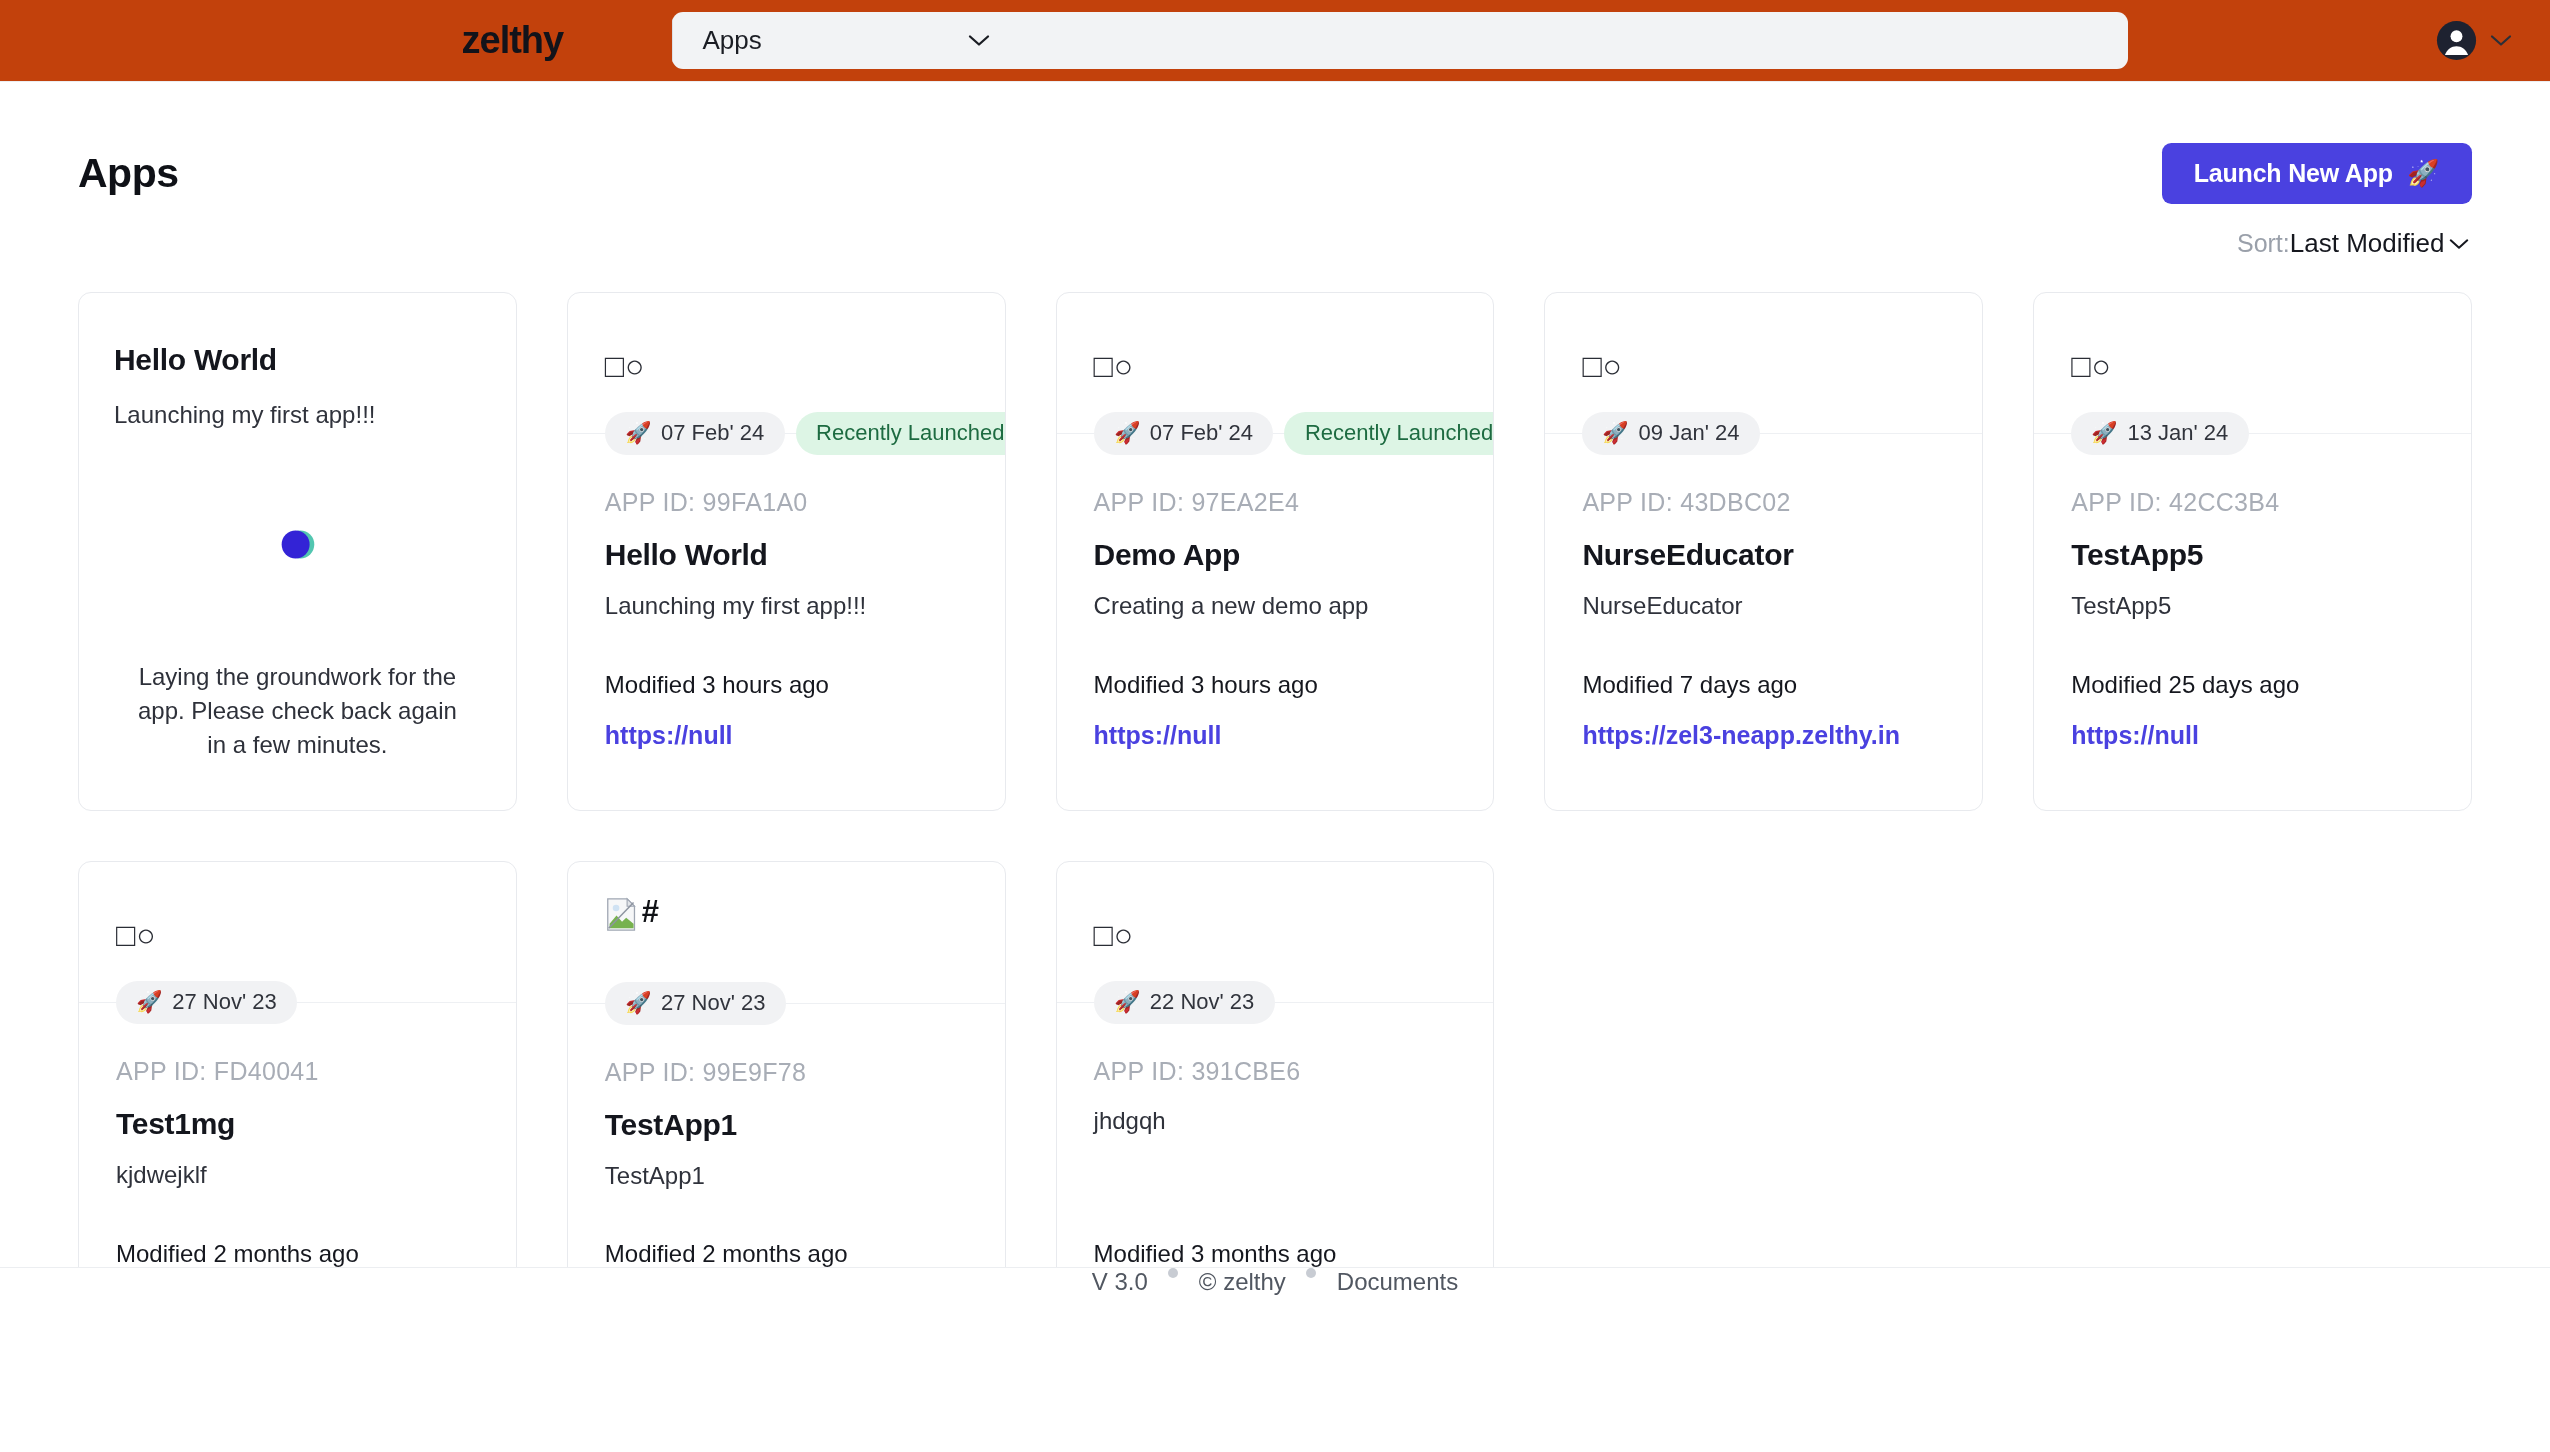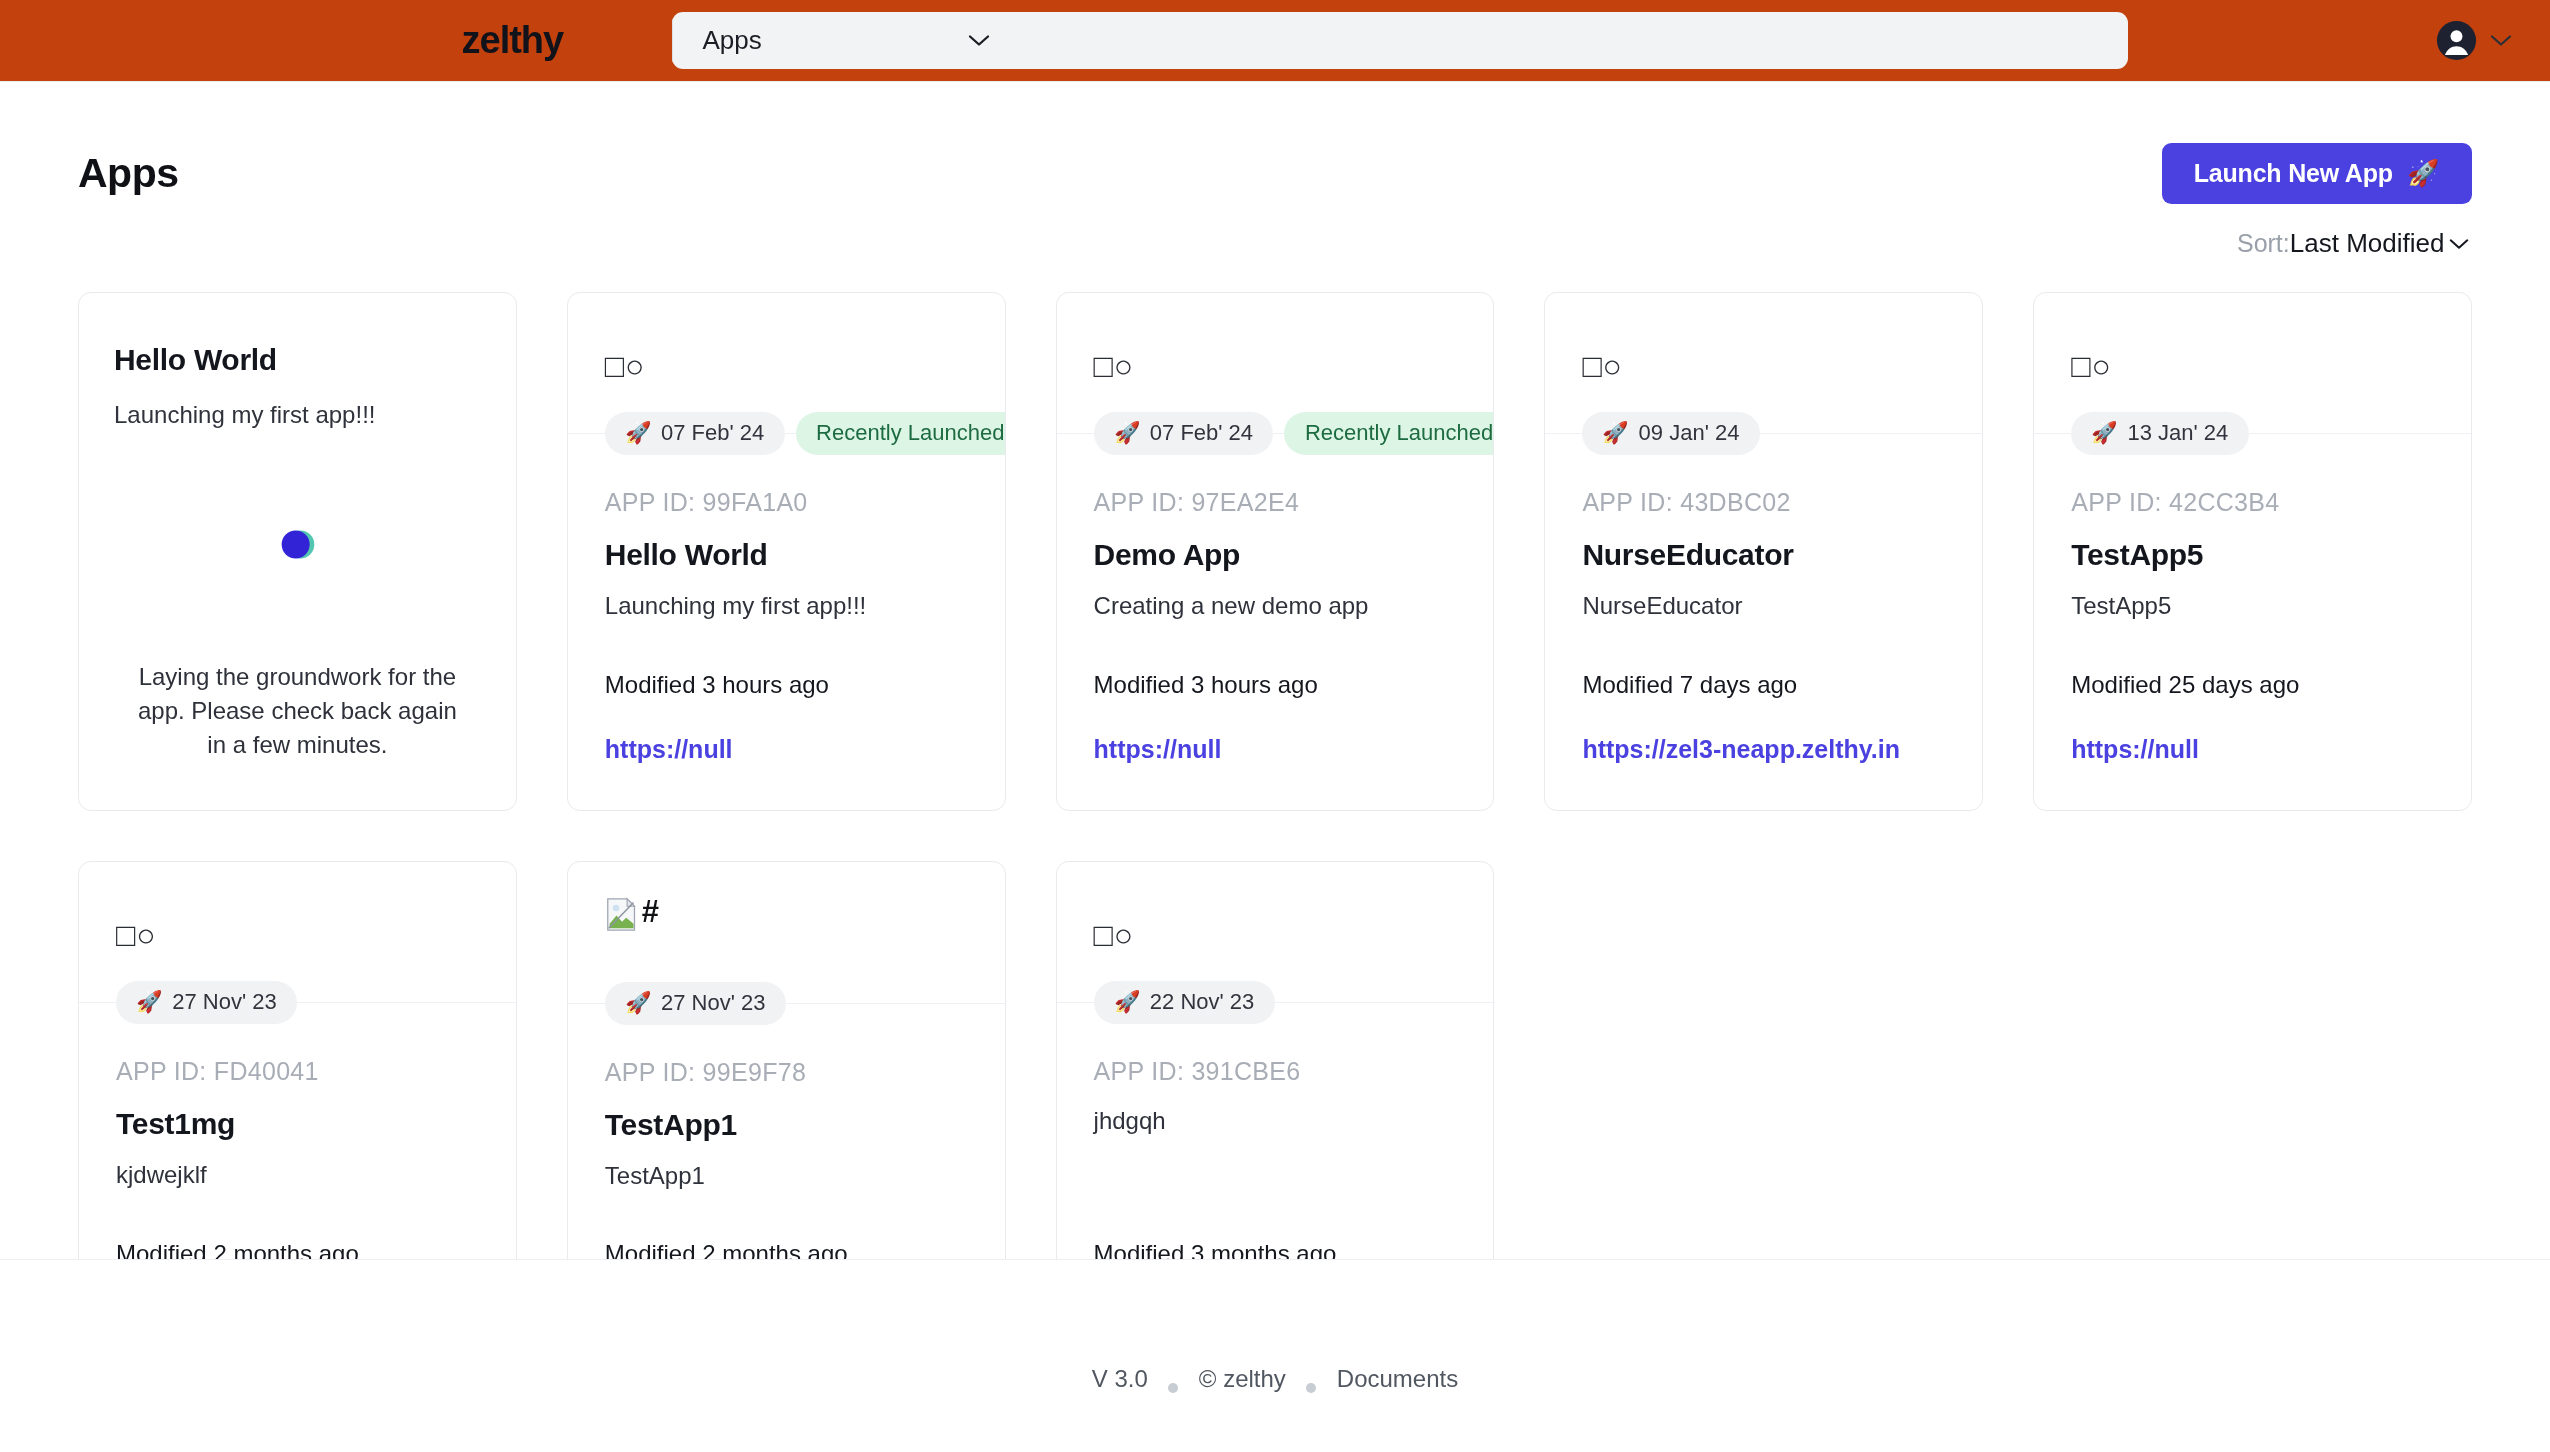--- a/index.html
+++ b/index.html
@@ -205,41 +205,41 @@
     letter-spacing: -0.3px;
   }
   .appdesc { margin-top: 20.4px; font-size: 24px; color: #2f323b; }
   .modified {
     position: absolute;
     left: 37px; bottom: 111px;
     font-size: 24px; color: #15171e;
   }
   .applink {
     position: absolute;
-    left: 37px; bottom: 46px;
+    left: 37px; bottom: 60px;
     font-size: 25px;
     font-weight: 700;
     color: #4a41e0;
     text-decoration: none;
     cursor: pointer;
   }
 
   
   .card.offset .iconrow { padding-top: 35px; height: 109px; }
 
   
   .footer {
     position: absolute;
-    left: 0; bottom: 8px;
+    left: 0; bottom: 0;
     width: 2550px;
     height: 134px;
     background: #ffffff;
     border-top: 0.9px solid #eceef1;
     display: flex;
-    align-items: flex-end;
+    align-items: flex-start;
     justify-content: center;
     gap: 20.4px;
   }
   .fitem { font-size: 24px; color: #515761; }
   .fdot { width: 10.2px; height: 10.2px; border-radius: 50%; background: #c8ccd3; display:block; }
 </style>
 </head>
 <body>
 
 <div class="topbar">

